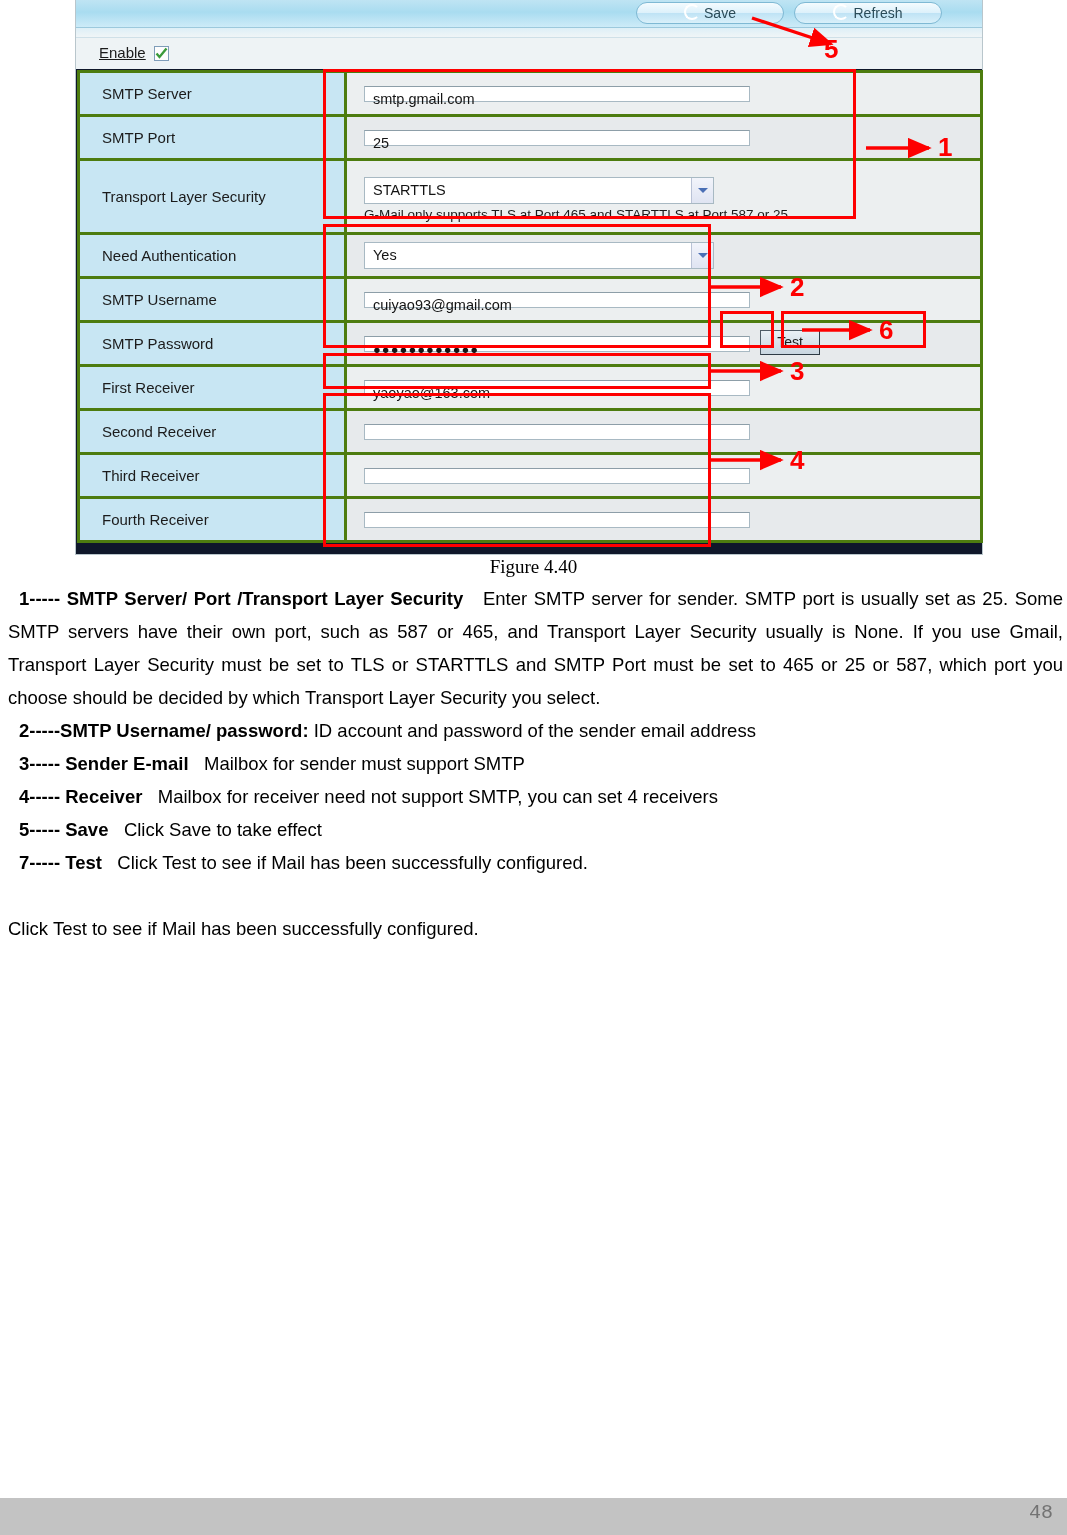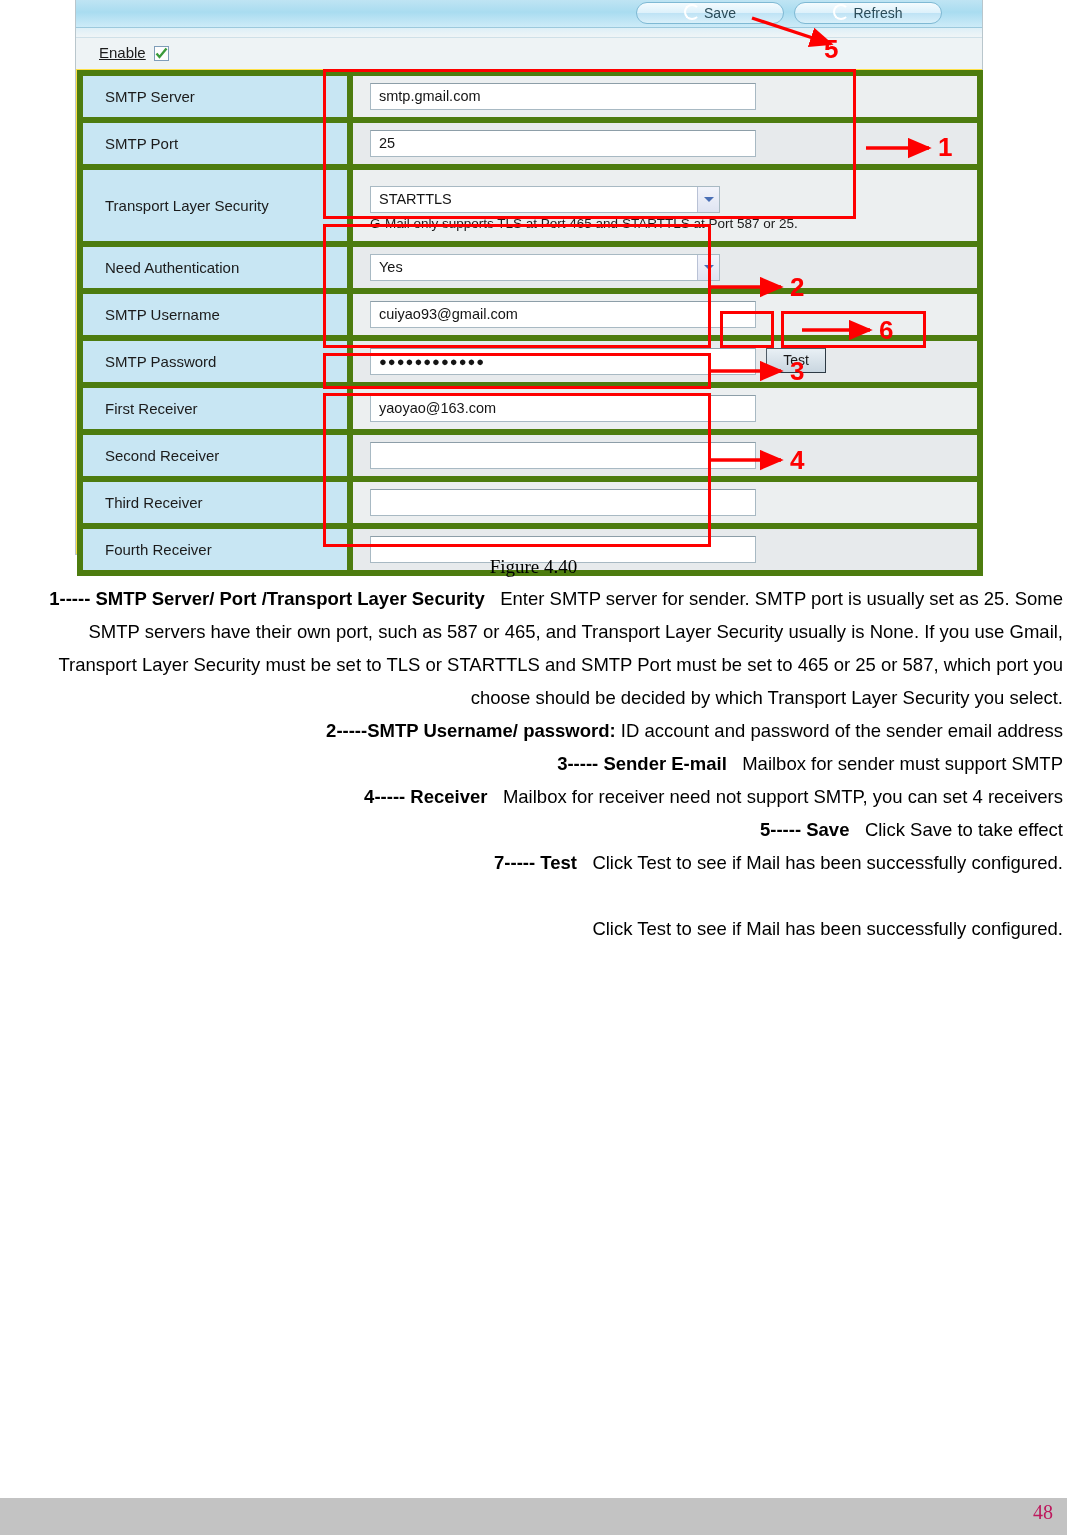--- a/index.html
+++ b/index.html
@@ -9,21 +9,21 @@
     font-family:"Liberation Sans", sans-serif;
     position:relative;
     overflow:hidden;
   }
 
   
   .figure{
     position:absolute;
     left:75px; top:0px;
     width:908px; height:555px;
-    background:#fde047;
+    background:#0f172a;
     border:1px solid #b9c6cc;
     border-top:none;
     box-sizing:border-box;
   }
   .ui-topbar{
     position:absolute;left:0;top:0;width:100%;height:28px;
     background:linear-gradient(to bottom,#bfe4f3 0%,#a9dcf0 45%,#cdebf8 100%);
     border-bottom:1px solid #9cc9dd;
     box-sizing:border-box;
   }
@@ -67,21 +67,21 @@
   }
   .chk svg{display:block;}
 
   
   .ftable{
     position:absolute;left:1px;top:70px;width:906px;
     border-collapse:collapse;
     table-layout:fixed;
   }
   .ftable td{
-    border:6px solid #4d7c0f;
+    border:3px solid #4d7c0f;
     padding:0;
     vertical-align:middle;
   }
   .lbl{
     width:242px;
     background:#c8e6f3;
     color:#1b1b1b;
     font-size:15px;
     padding:0 0 0 22px !important;
     height:41px;
@@ -89,21 +89,21 @@
   .val{
     background:#eceff0;
     padding-left:17px !important;
     position:relative;
   }
   .ftable tr:nth-child(even) .val{background:#e7eaec;}
   .ftable tr:nth-child(even) .lbl{background:#c8e6f3;}
 
   .tinput{
     display:block;
-    width:386px;height:27px;
+    width:386px;height:16px;
     background:#ffffff;
     border:1px solid #a8b9c3;
     border-top-color:#8d9ea8;
     box-sizing:border-box;
     font-family:"Liberation Sans", sans-serif;
     font-size:14.5px;color:#141414;
     padding:0 0 0 8px;
     line-height:25px;
     outline:none;
   }
@@ -162,34 +162,34 @@
     position:absolute;left:0;top:556px;width:1067px;
     text-align:center;
     font-family:"Liberation Serif", serif;
     font-size:19px;color:#000;
   }
   .bodytext{
     position:absolute;left:8px;top:582px;width:1055px;
     font-family:"Liberation Sans", sans-serif;
     font-size:18.5px;line-height:33px;color:#000;
   }
-  .bodytext p{margin:0;text-align:right;}
+  .bodytext p{margin:0;}
   .just{text-align:justify;}
   .b{font-weight:bold;margin-left:11px;}
   .gap{height:33px;}
 
   
   .footbar{
     position:absolute;left:0;top:1498px;width:1067px;height:37px;
     background:#c3c3c3;
   }
   .pageno{
     position:absolute;right:14px;top:1501px;
-    font-family:Liberation Serif, serif;
-    font-size:20px;color:#be185d;
+    font-family:Liberation Mono, monospace;
+    font-size:20px;color:#737373;
   }
 </style>
 </head>
 <body>
 
 <div class="figure">
 
   <div class="ui-topbar">
     <div class="btn-pill" id="save-btn">
       <span class="swirl"></span><span>Save</span>

